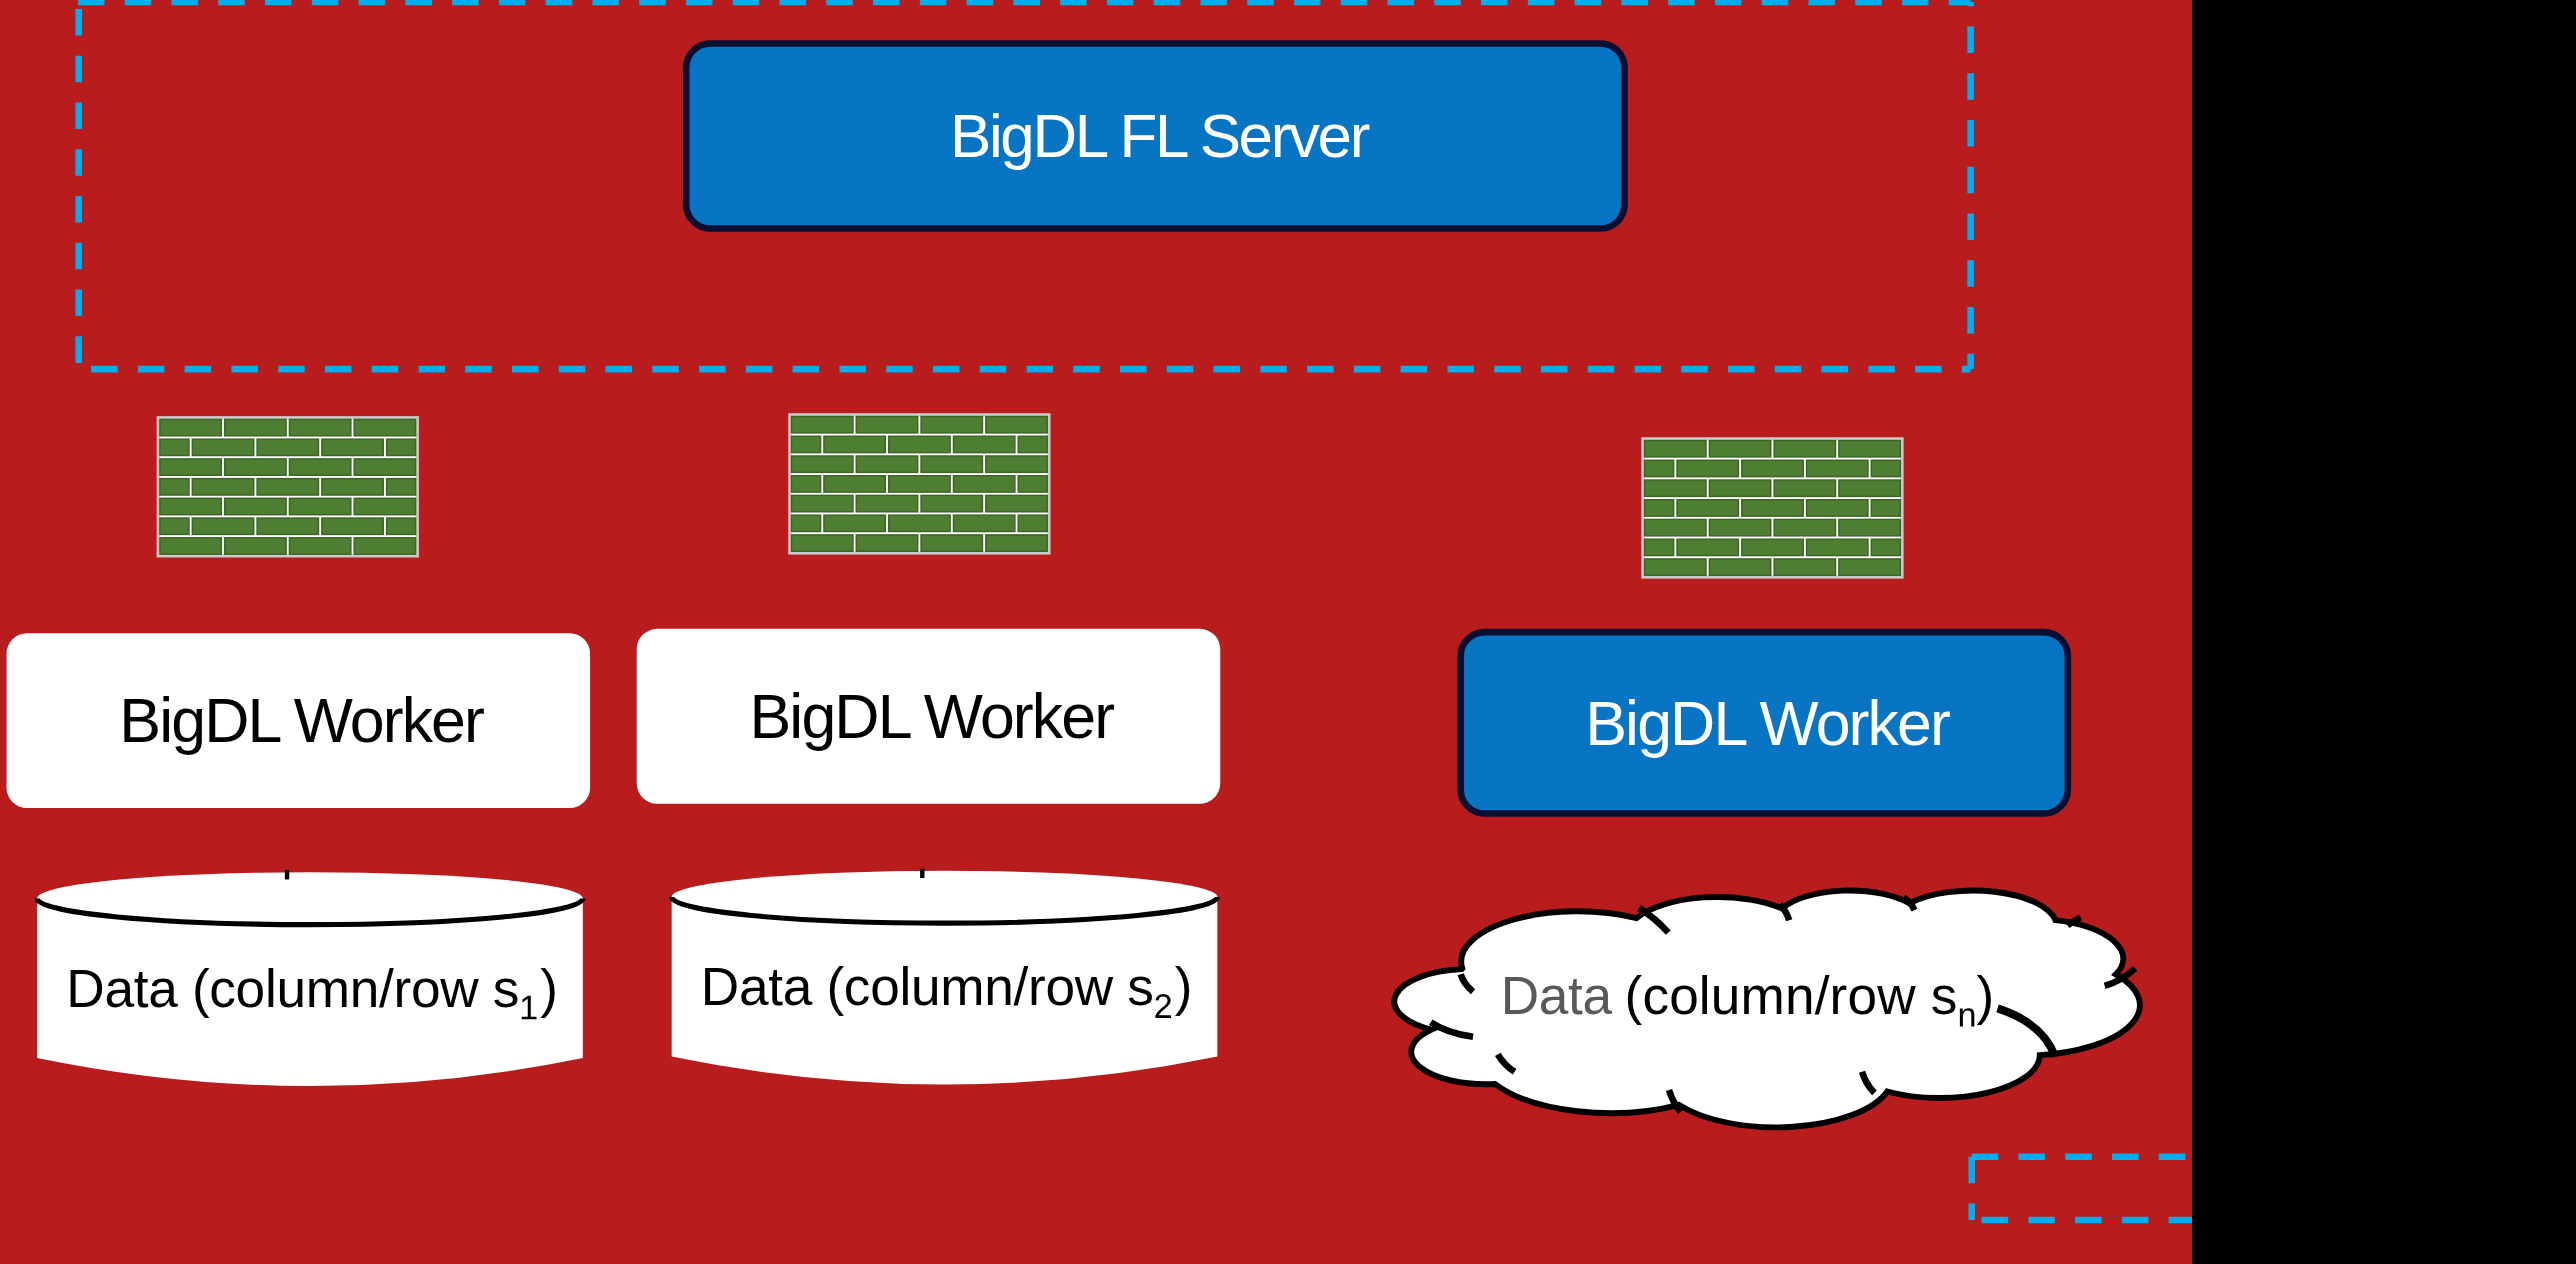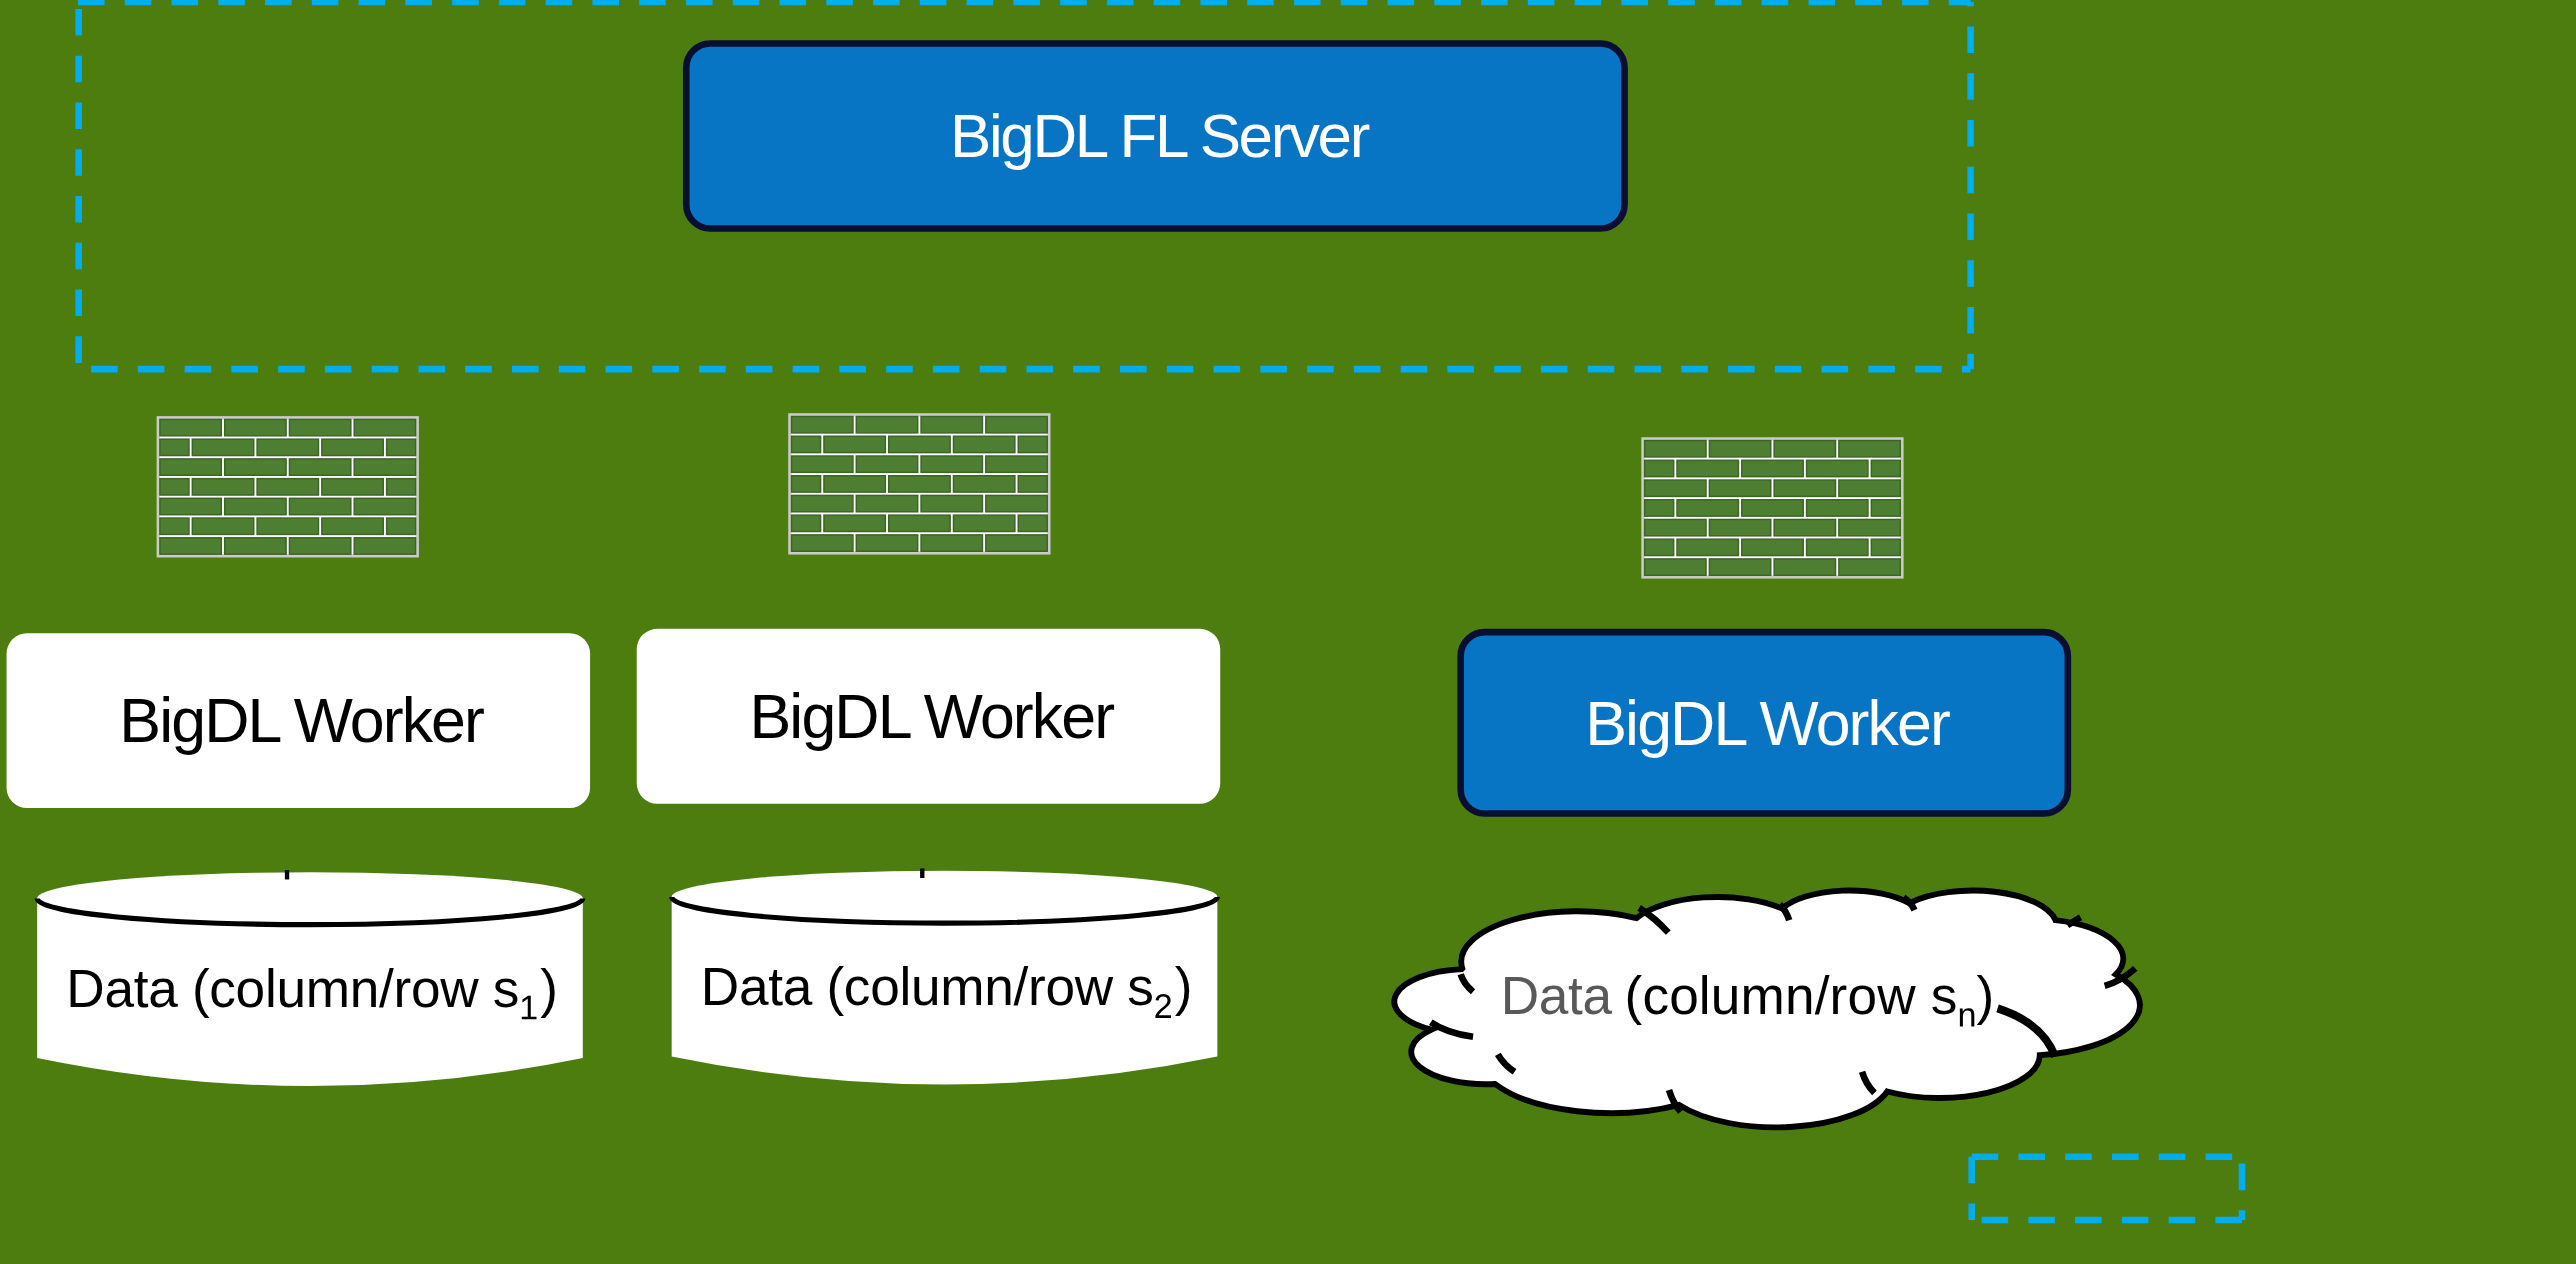--- a/index.html
+++ b/index.html
@@ -1,16 +1,16 @@
 <!DOCTYPE html>
 <html style="font-size:11.7px"><head>
 <meta charset="utf-8">
 <style>
 html,body{margin:0;padding:0;background:#000;}
-.page{opacity:0.999;position:relative;width:2576px;height:1265px;background:#4d7c0f;overflow:hidden;}
+.page{opacity:0.999;position:relative;width:2192px;height:1265px;background:#b91c1c;overflow:hidden;}
 text{font-family:"Liberation Sans",sans-serif;}
 </style>
 </head>
 <body>
 <div class="page">
 <svg width="2576" height="1265" viewBox="0 0 3536 1736" xmlns="http://www.w3.org/2000/svg">
 <g stroke="#00AEEF" stroke-width="9" fill="none" stroke-dasharray="36.5 27.7">
 <path d="M107,2.5 H2705"></path>
 <path d="M108,2.5 V506.5" stroke-dashoffset="54.7"></path>
 <path d="M2705,2.5 V506.5" stroke-dashoffset="30.7"></path>

